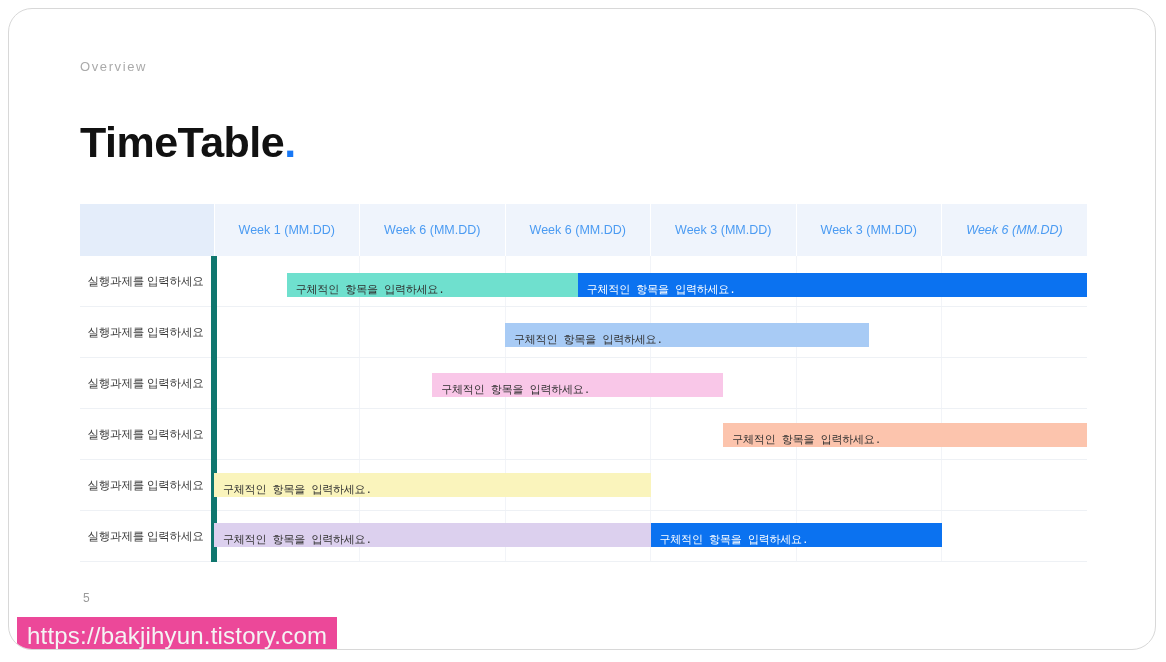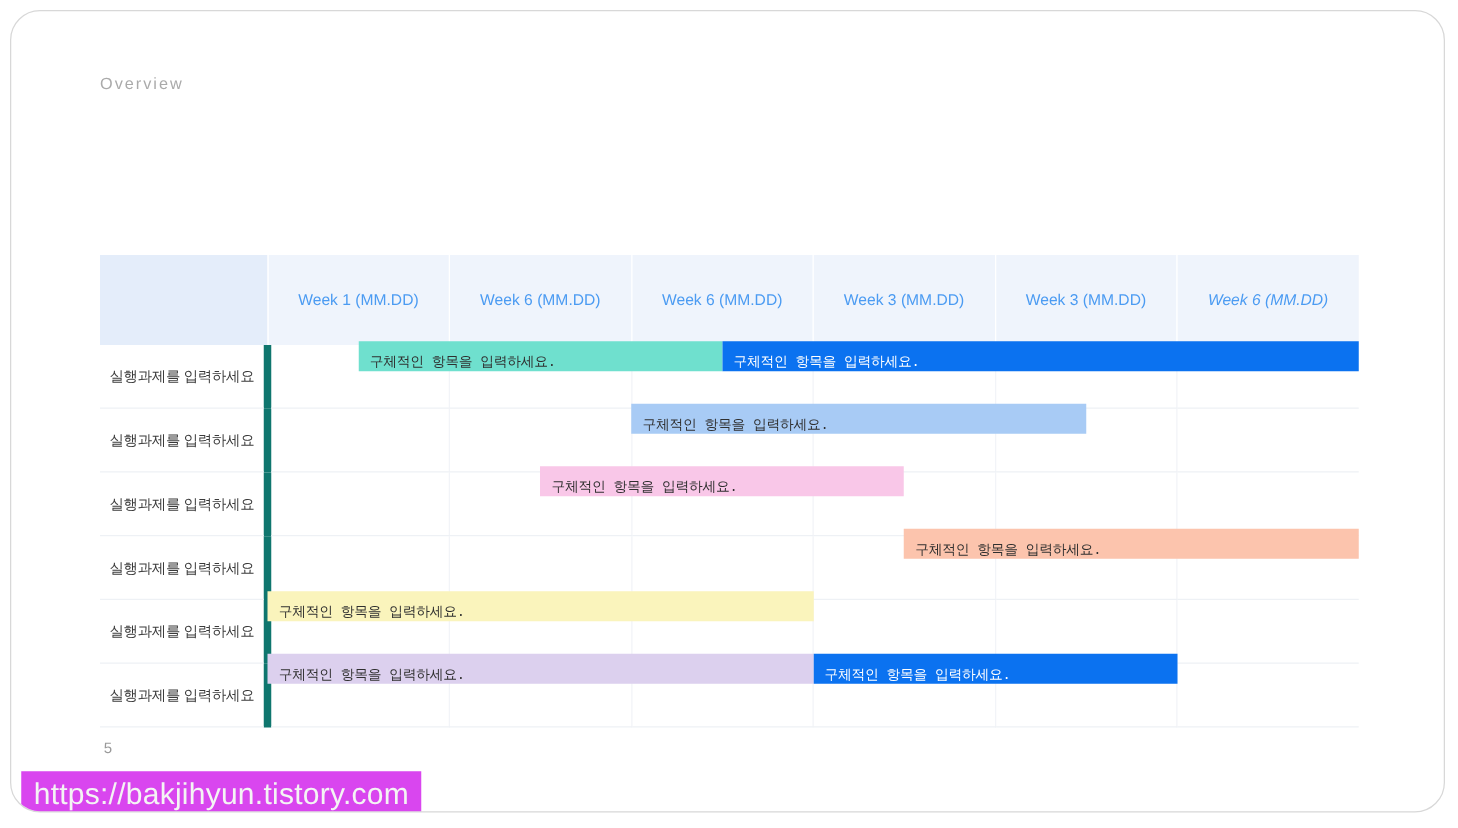--- a/index.html
+++ b/index.html
@@ -64,21 +64,21 @@
 
   #timetable thead th {
     height: 44px;
     background: #eff4fc;
     border-right: 1px solid #ffffff;
     color: #4b9bf2;
     font-size: 12.5px;
     font-weight: 400;
     text-align: center;
     vertical-align: middle;
-    padding: 14px;
+    padding: 4px;
   }
   #timetable thead th.label-head { background: #e4edfa; }
   #timetable thead th:last-child { border-right: none; font-style: italic; }
 
   #timetable tbody td {
     height: 50px;
     padding: 0;
     border-bottom: 1px solid #eef1f5;
     border-right: 1px solid #f2f4f8;
     vertical-align: middle;
@@ -132,34 +132,35 @@
   }
 
   #url-watermark {
     position: absolute;
     left: 8px;
     top: 608px;
     height: 38px;
     padding: 0 10px;
     display: flex;
     align-items: center;
-    background: #d946ef;
+    background: #ec4899;
     color: #f4f4f4;
     font-size: 24px;
     letter-spacing: 0.2px;
     white-space: nowrap;
   }
 </style>
 </head>
 <body>
 
 <div id="slide-card">
 
   <div id="eyebrow-label">Overview</div>
 
+  <div id="page-title"><span>TimeTable</span><span class="title-dot">.</span></div>
 
   <table id="timetable">
     <colgroup>
       <col class="label-col">
       <col class="week-col">
         <col class="week-col">
         <col class="week-col">
       <col class="week-col">
         <col class="week-col">
         <col class="week-col">

